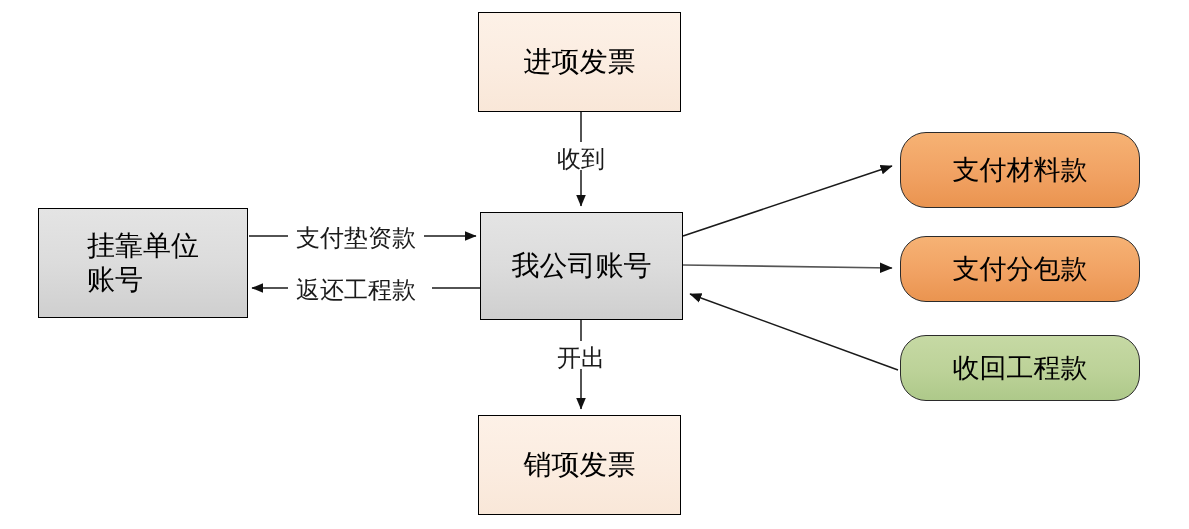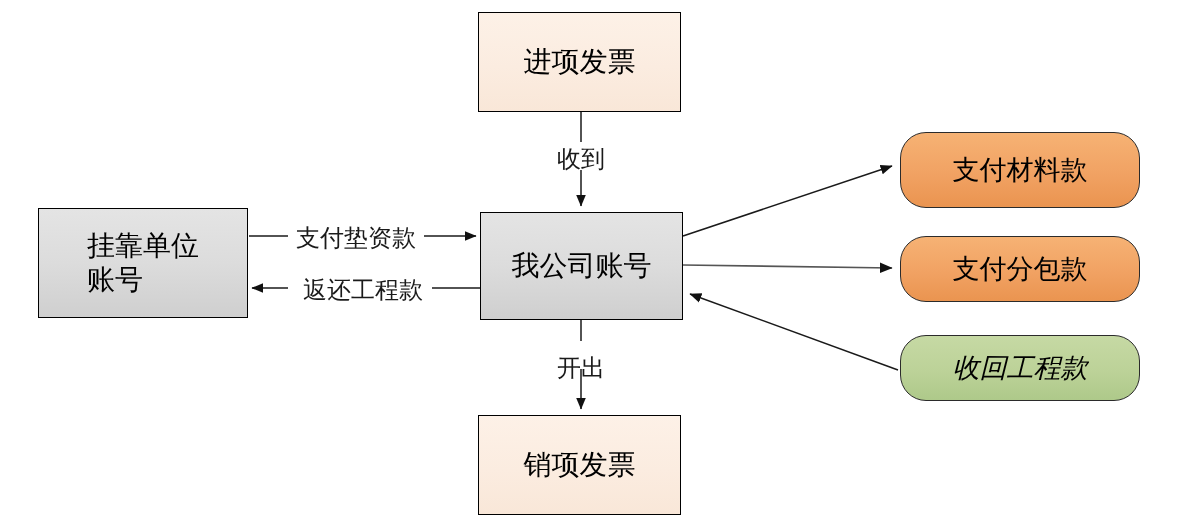--- a/index.html
+++ b/index.html
@@ -49,21 +49,20 @@
   .node-pill {
     border: 1.6px solid #2b2b2b;
     border-radius: 26px;
     font-size: 27px;
   }
   .pill-orange {
     background: linear-gradient(to bottom, #f6b274 0%, #f1a263 55%, #ea9450 100%);
   }
   .pill-green {
     background: linear-gradient(to bottom, #c6d9a4 0%, #bcd298 55%, #aec98a 100%);
-    font-style: italic;
   }
   .edge-label {
     position: absolute;
     font-size: 24px;
     color: #1a1a1a;
     white-space: nowrap;
     background: transparent;
     z-index: 4;
     text-align: center;
   }
@@ -123,19 +122,19 @@
   <div class="node node-rect node-account" style="left:480px; top:212px; width:203px; height:108px;">我公司账号</div>
 
   <div class="node node-pill pill-orange" style="left:900px; top:132px; width:240px; height:76px;">支付材料款</div>
 
   <div class="node node-pill pill-orange" style="left:900px; top:236px; width:240px; height:66px;">支付分包款</div>
 
   <div class="node node-pill pill-green" style="left:900px; top:335px; width:240px; height:66px;">收回工程款</div>
 
   <div class="edge-label" style="left:551px; top:143px; width:60px;">收到</div>
 
-  <div class="edge-label" style="left:551px; top:352px; width:60px;text-align:center;">开出</div>
+  <div class="edge-label" style="left:551px; top:342px; width:60px;text-align:center;">开出</div>
 
   <div class="edge-label" style="left:289px; top:222px; width:134px;">支付垫资款</div>
 
-  <div class="edge-label" style="left:289px; top:274px; width:134px;text-align:right;">返还工程款</div>
+  <div class="edge-label" style="left:289px; top:274px; width:134px;">返还工程款</div>
 
 </div>
 
 </body></html>

